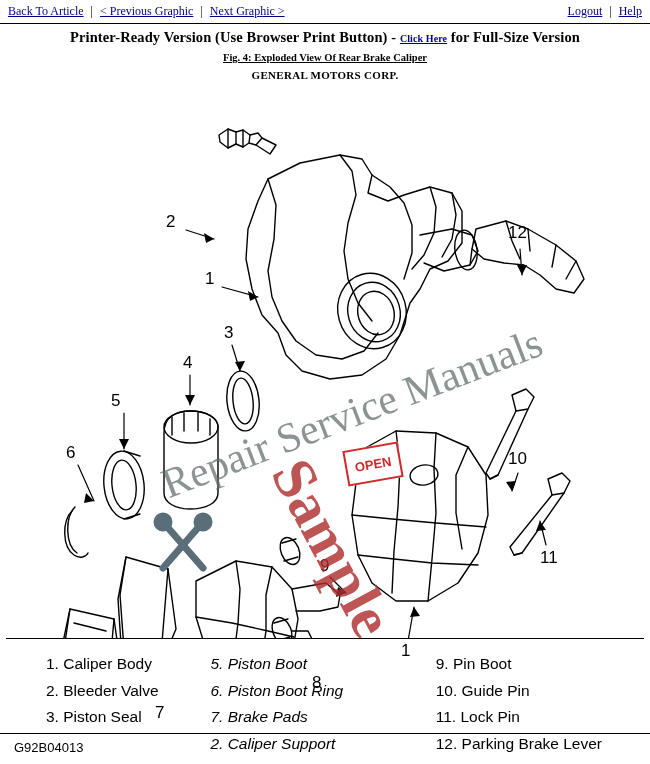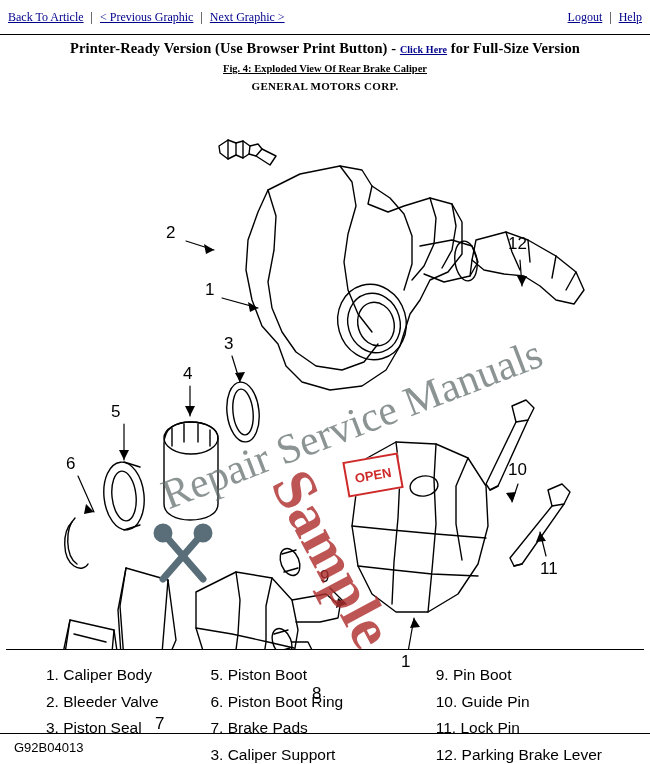--- a/index.html
+++ b/index.html
@@ -11,21 +11,21 @@
     width: 650px;
     height: 764px;
     font-family: "Liberation Serif", serif;
     color: #000;
     position: relative;
     overflow: hidden;
   }
 
   
   .navbar {
-    height: 35px;
+    height: 24px;
     border-bottom: 1px solid #000;
     display: flex;
     align-items: center;
     padding: 0 8px;
     font-size: 12px;
     box-sizing: border-box;
   }
   .nav-left {
     display: flex;
     align-items: center;
@@ -143,21 +143,21 @@
     padding-top: 8px;
     display: flex;
     font-family: "Liberation Sans", sans-serif;
     font-size: 15.5px;
     line-height: 19.5px;
   }
   .legend-col {
     box-sizing: border-box;
   }
   .legend-col.c1 { width: 205px; padding-left: 40px; }
-  .legend-col.c2 { width: 220px; }
+  .legend-col.c2 { width: 220px; font-style: italic; }
   .legend-col.c3 { width: 215px; padding-left: 6px; }
   .legend-item {
     white-space: nowrap;
     margin-top: 7px;
   }
 
   .footer {
     position: absolute;
     left: 0;
     bottom: 0;
@@ -373,21 +373,21 @@
 <div class="legend">
   <div class="legend-col c1">
     <div class="legend-item">1. Caliper Body</div>
     <div class="legend-item">2. Bleeder Valve</div>
     <div class="legend-item">3. Piston Seal</div>
   </div>
   <div class="legend-col c2">
     <div class="legend-item">5. Piston Boot</div>
     <div class="legend-item">6. Piston Boot Ring</div>
     <div class="legend-item">7. Brake Pads</div>
-    <div class="legend-item">3. Caliper Support</div>
+    <div class="legend-item">2. Caliper Support</div>
   </div>
   <div class="legend-col c3">
     <div class="legend-item">9. Pin Boot</div>
     <div class="legend-item">10. Guide Pin</div>
     <div class="legend-item">11. Lock Pin</div>
     <div class="legend-item">12. Parking Brake Lever</div>
   </div>
 </div>
 
 <div class="footer">

